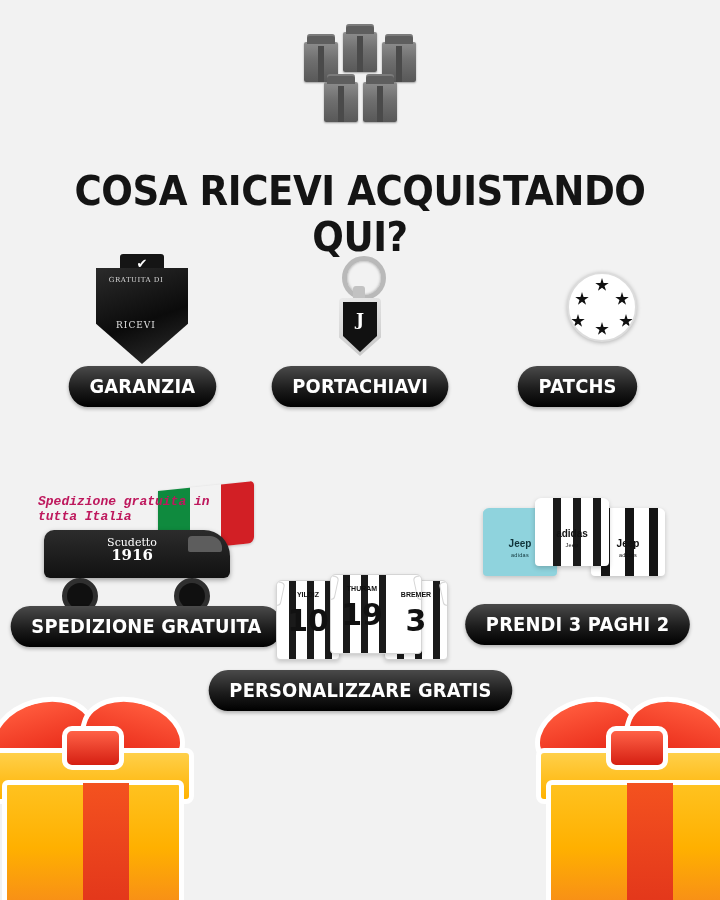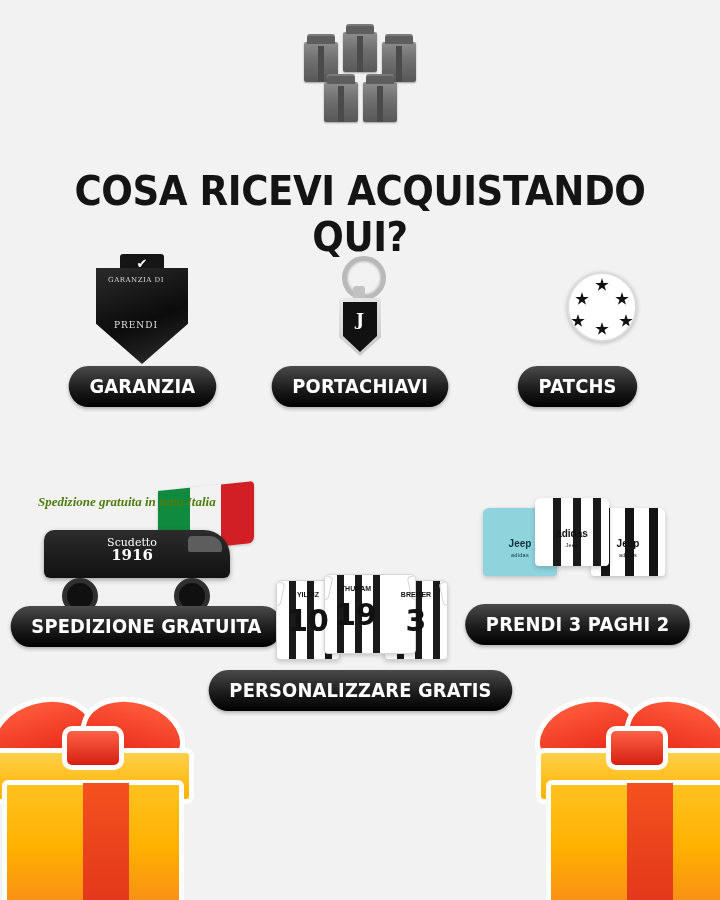--- a/index.html
+++ b/index.html
@@ -306,25 +306,25 @@
     background: linear-gradient(90deg, #0f8a3e 0%, #0f8a3e 33%, #f2f2f2 33%, #f2f2f2 66%, #d21f25 66%, #d21f25 100%);
     border-radius: 0 4px 6px 0;
     transform: skewY(-6deg);
     box-shadow: 0 1px 3px rgba(0,0,0,0.2);
   }
   .van-text {
     position: absolute;
     left: 0;
     top: 8px;
     width: 216px;
-    font-family: Liberation Serif, serif;
+    font-family: Liberation Mono, monospace;
     font-weight: bold;
     font-style: italic;
     font-size: 13px;
-    color: #4d7c0f;
+    color: #be185d;
   }
   .van-body {
     position: absolute;
     left: 6px;
     top: 44px;
     width: 186px;
     height: 48px;
     background: linear-gradient(180deg, #2c2c2c 0%, #111 100%);
     border-radius: 10px 26px 6px 6px;
     box-shadow: 0 2px 5px rgba(0,0,0,0.35);
@@ -411,21 +411,21 @@
     left: 0; top: 22px;
     width: 62px;
     text-align: center;
     font-family: "DejaVu Sans", sans-serif;
     font-size: 30px;
     font-weight: bold;
     color: #111;
     z-index: 4;
   }
   .j1 { left: 4px;   top: 20px; }
-  .j2 { left: 52px;  top: 14px; z-index: 3; padding-left: 28px; }
+  .j2 { left: 58px;  top: 14px; z-index: 3; padding-left: 28px; }
   .j3 { left: 112px; top: 20px; }
 
   
   .kits {
     position: relative;
     width: 190px;
     height: 112px;
   }
   .kit {
     position: absolute;
@@ -558,22 +558,22 @@
     </div>
   </div>
 
   <div class="headline">COSA RICEVI ACQUISTANDO QUI?</div>
 
   <div class="cell" style="left:40px; top:246px; width:204px;">
     <div class="art" style="height:120px;">
       <div class="warranty">
         <div class="warranty-tab">✔</div>
         <div class="warranty-shield"></div>
-        <div class="warranty-top">GARANZIA DI</div>
-        <div class="warranty-sub">PRENDI</div>
+        <div class="warranty-top">GRATUITA DI</div>
+        <div class="warranty-sub">RICEVI</div>
       </div>
     </div>
     <div class="pill">GARANZIA</div>
   </div>
 
   <div class="cell" style="left:258px; top:246px; width:204px;">
     <div class="art" style="height:120px;">
       <div class="keyring">
         <div class="keyring-ring"></div>
         <div class="keyring-link"></div>

